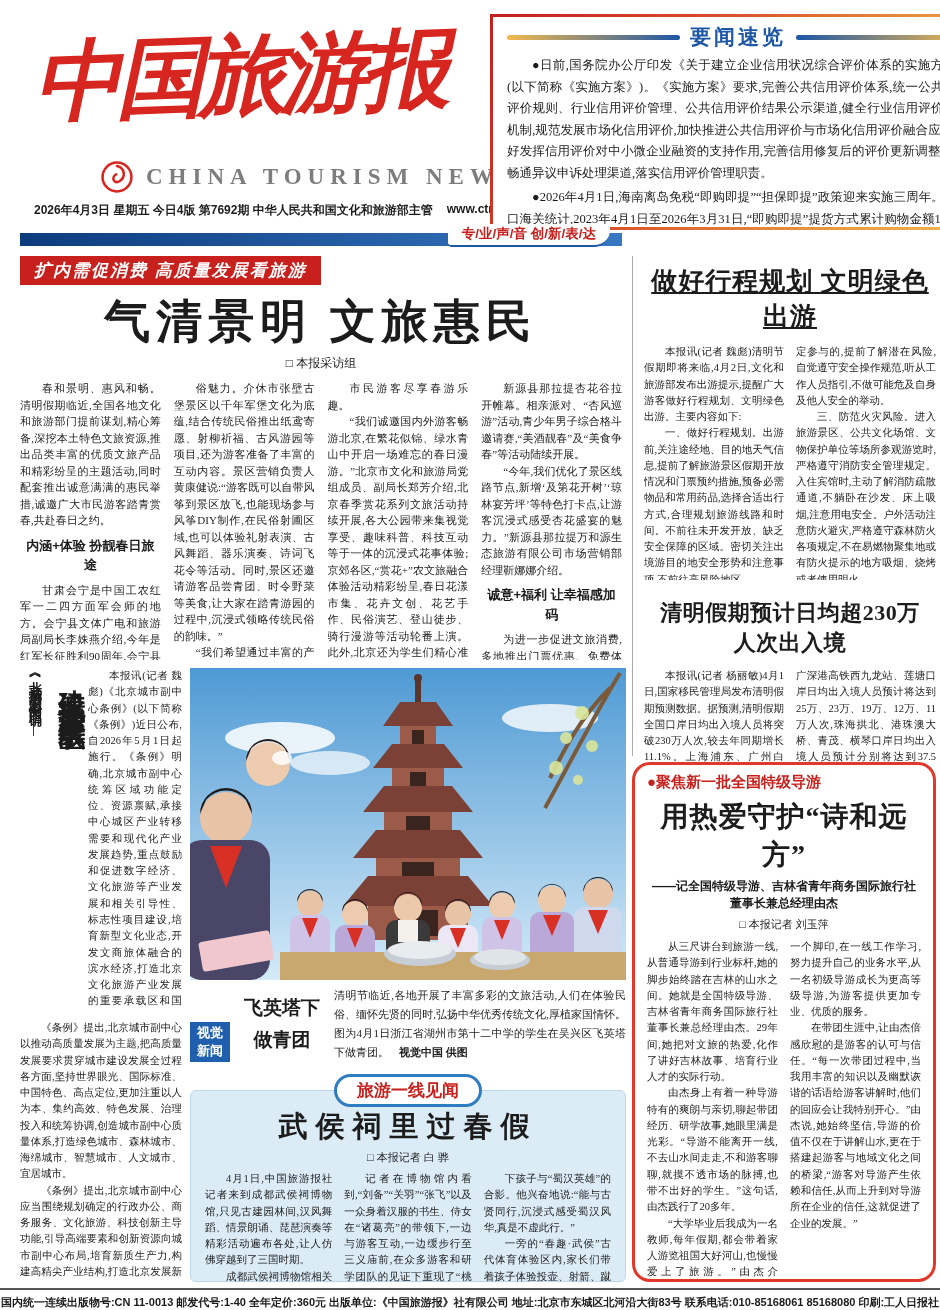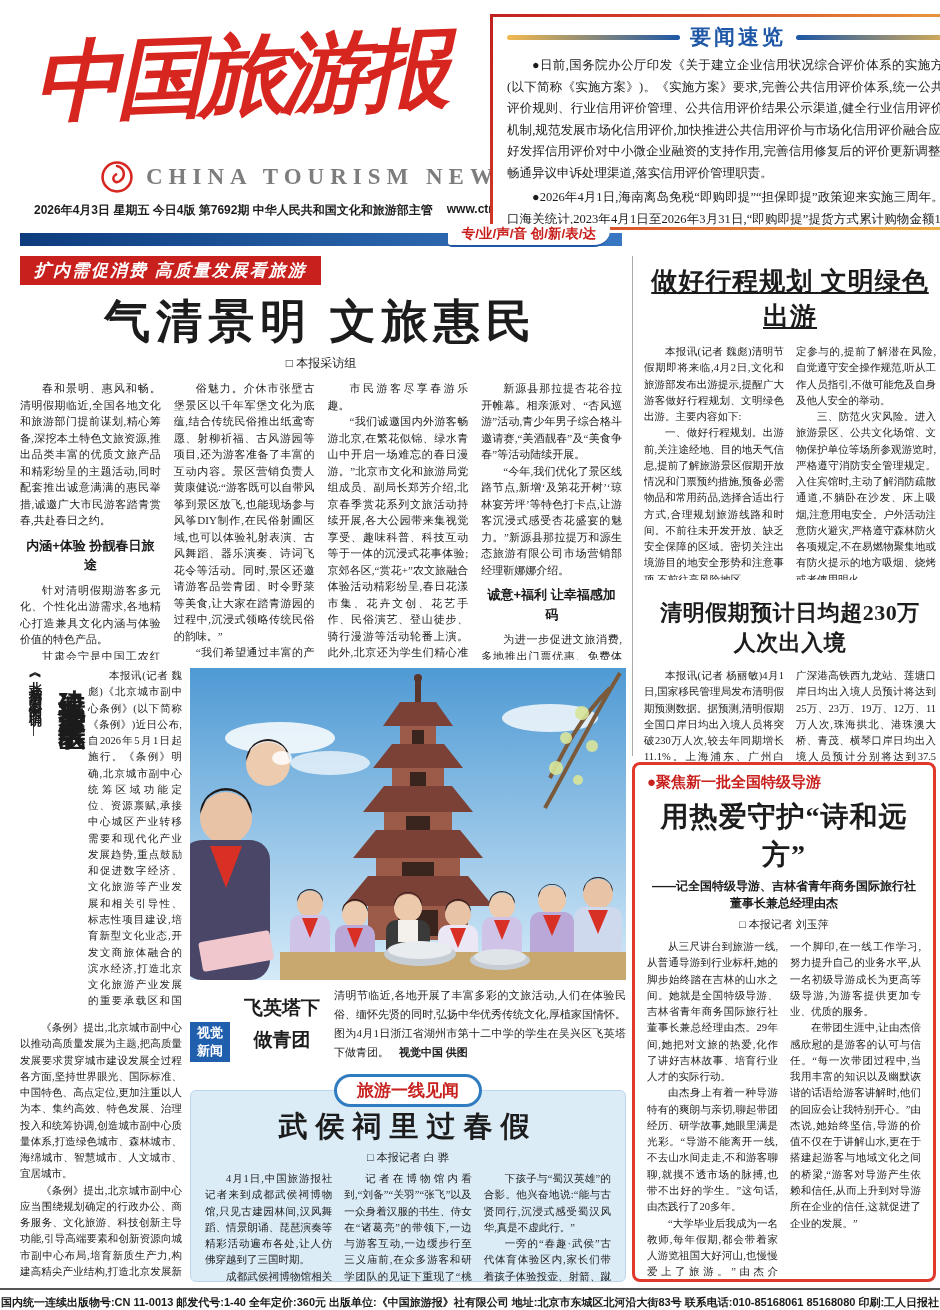--- a/index.html
+++ b/index.html
@@ -85,21 +85,21 @@
   .adv-kicker{font-size:15px;font-weight:bold;letter-spacing:1px;}
   .adv-headline{font-size:26px;font-weight:bold;text-align:center;letter-spacing:1px;margin:8px 0 10px;text-decoration:underline;}
   .two-cols{display:flex;gap:12px;overflow:hidden;justify-content:center;}
   .two-cols .col{flex:1;overflow:hidden;font-size:10.5px;line-height:1.55;text-align:justify;}
   .adv-cols{height:236px;}
   .imm-headline{font-size:22px;font-weight:bold;text-align:center;margin:18px 16px 10px;letter-spacing:0.5px;}
   .imm-cols{height:152px;}
 
   
   .guide{position:absolute;left:632px;top:762px;width:304px;height:520px;border:3px solid #e0392b;
-      border-radius:8px;box-sizing:border-box;padding:8px 12px;overflow:hidden;background:#fff;}
+      border-radius:18px;box-sizing:border-box;padding:8px 12px;overflow:hidden;background:#fff;}
   .guide-kicker{color:#c8201d;font-weight:bold;font-size:15px;}
   .guide-headline{text-align:center;font-size:28px;font-weight:bold;letter-spacing:1px;margin:6px 0 4px;}
   .guide-subhead{text-align:center;font-size:12px;font-weight:bold;margin-bottom:5px;}
   .guide-byline{text-align:center;font-size:11px;margin-bottom:7px;}
   .guide-cols{height:372px;}
 
   
   .footer-rule{position:absolute;left:0;top:1288px;width:940px;height:2px;background:#555;}
   .footer-text{position:absolute;left:0;top:1295px;width:940px;text-align:center;font-size:11px;font-weight:bold;}
 </style>
@@ -139,21 +139,20 @@
   </div>
 
   <div class="lead">
     <span class="lead-badge sans">扩内需促消费 高质量发展看旅游</span>
     <div class="lead-headline">气清景明 文旅惠民</div>
     <div class="lead-byline sans">□ 本报采访组</div>
     <div class="lead-cols">
       <div class="col">
         <p>春和景明、惠风和畅。清明假期临近,全国各地文化和旅游部门提前谋划,精心筹备,深挖本土特色文旅资源,推出品类丰富的优质文旅产品和精彩纷呈的主题活动,同时配套推出诚意满满的惠民举措,诚邀广大市民游客踏青赏春,共赴春日之约。</p>
         <div class="inline-sub">内涵+体验 扮靓春日旅途</div>
-        <p>针对清明假期游客多元化、个性化出游需求,各地精心打造兼具文化内涵与体验价值的特色产品。</p>
         <p>甘肃会宁是中国工农红军一二四方面军会师的地方。会宁县文体广电和旅游局副局长李姝燕介绍,今年是红军长征胜利90周年,会宁县聚焦红色文化资源,推出“清明祭英烈·重走长征路”系列文旅产品,将红色教育与文旅体验深度融合,生动展现“红色会宁·会师之城”的文化底蕴和精神力量;组织开展重走长征路体验,串联红军长征胜利景园微缩景观,让游客感受长征历程;开设“行走的思政课”,通过微课堂、文物讲解、情景教学等形式,传承红色基因,赓续红色血脉。</p>
 
       </div>
       <div class="col">
         <p>俗魅力。介休市张壁古堡景区以千年军堡文化为底蕴,结合传统民俗推出纸鸢寄愿、射柳祈福、古风游园等项目,还为游客准备了丰富的互动内容。景区营销负责人黄康健说:“游客既可以自带风筝到景区放飞,也能现场参与风筝DIY制作,在民俗射圃区域,也可以体验礼射表演、古风舞蹈、器乐演奏、诗词飞花令等活动。同时,景区还邀请游客品尝青团、时令野菜等美食,让大家在踏青游园的过程中,沉浸式领略传统民俗的韵味。”</p>
         <p>“我们希望通过丰富的产品供给,让游客既能感受大庆的生态之美,也能读懂‘铁人精神’的内涵。”大庆市文化广电和旅游局副局长高岩介绍,清明假期,大庆依托铁人王进喜纪念馆、水星研学基地等点位,推出一系列亲子研学营活动,还整合龙凤湿地、滨洲湖等生态资源,打造湿地观鸟、湖畔徒步精品线路。此外,大庆还推出骑行体验线路,搭配品美食、住蒙古包等体验项目,让游客在游玩中感受大庆的城市魅力与自然风情。</p>
 
       </div>
       <div class="col">
         <p>市民游客尽享春游乐趣。</p>

